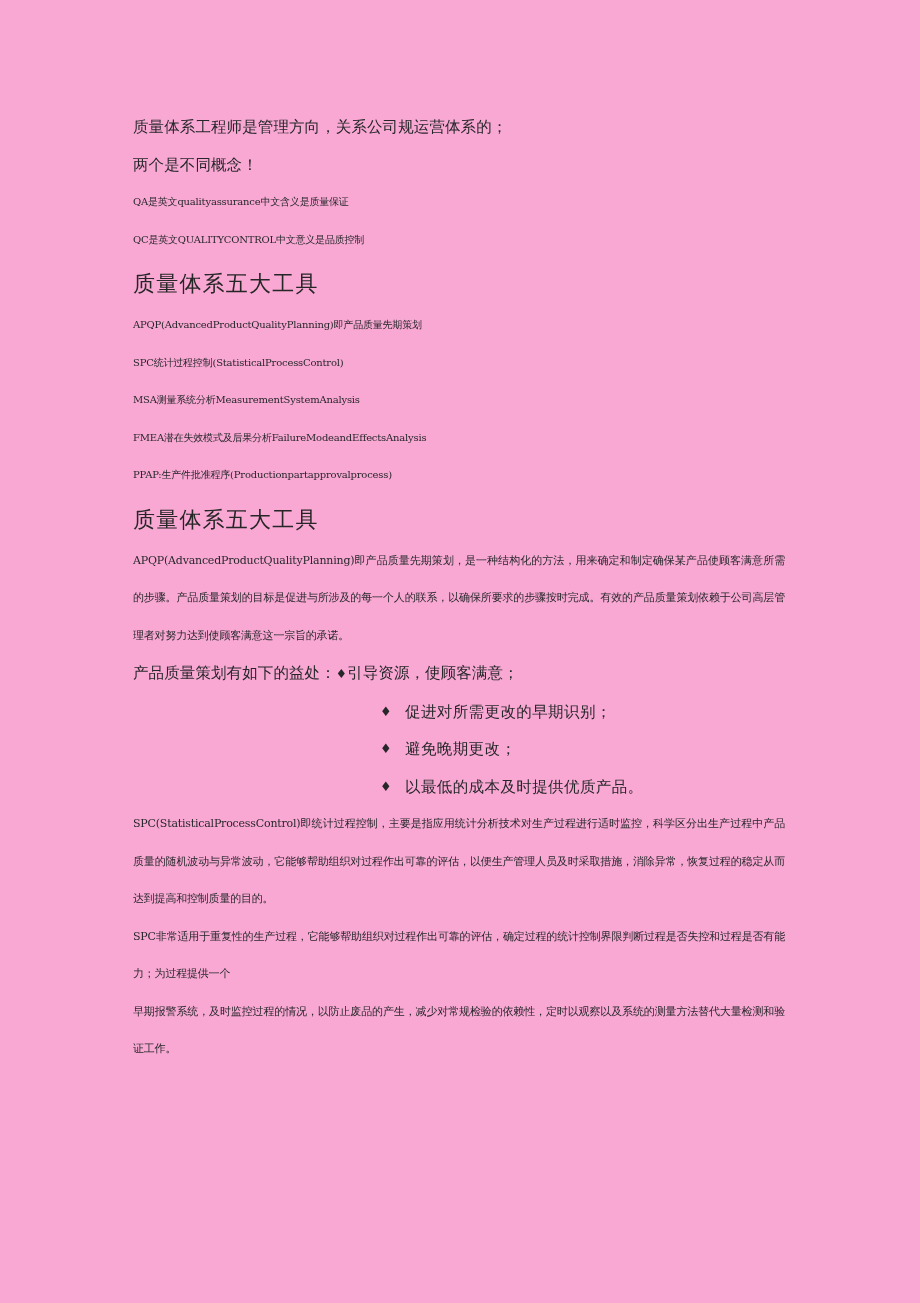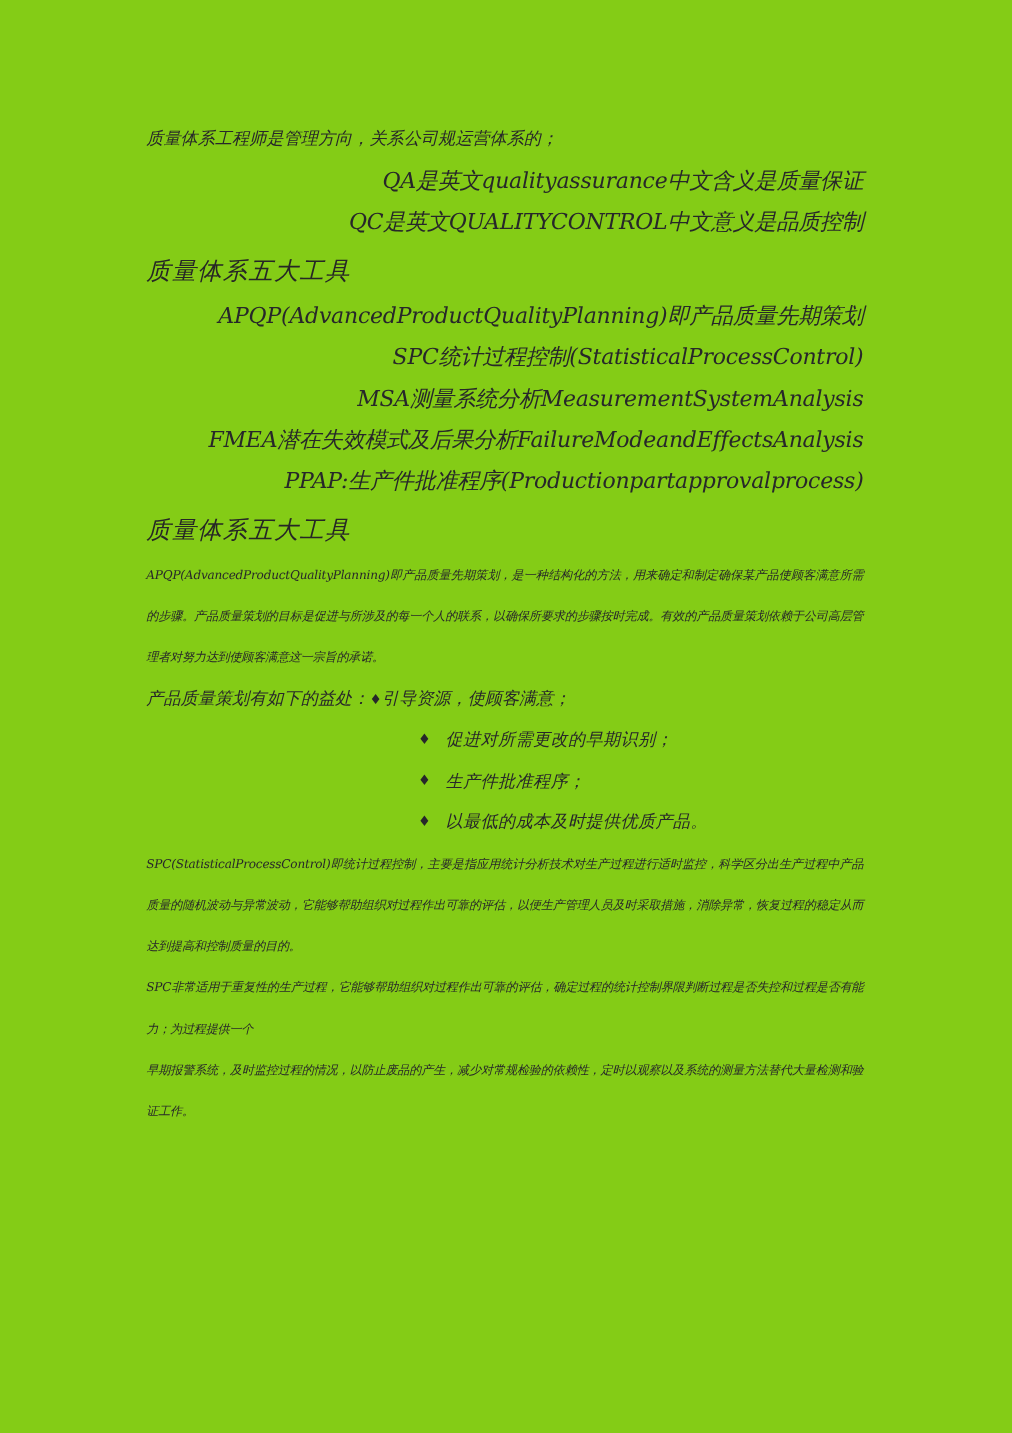--- a/index.html
+++ b/index.html
@@ -16,22 +16,21 @@
     color: #27272a;
     -webkit-font-smoothing: antialiased;
   }
 
   .page {
     position: absolute;
     left: 0;
     top: 0;
     width: 920px;
     height: 1303px;
-    background: #84cc16;
-    font-style: italic;
+    background: #f9a8d4;
   }
 
   .content {
     position: absolute;
     left: 133px;
     top: 108px;
     width: 652px;
   }
 
   
@@ -45,26 +44,26 @@
     text-justify: inter-ideograph;
     letter-spacing: 0.1px;
   }
   .para.single {
     text-align: left;
   }
 
   
   .mono {
     font-family: "DejaVu Serif", "Liberation Serif", serif;
-    font-size: 20px;
+    font-size: 10px;
     line-height: 37.5px;
     letter-spacing: -0.2px;
     color: #27272a;
     margin: 0;
-    text-align: right;
+    text-align: left;
   }
   .mono.block {
     font-size: 11px;
     text-align: justify;
     text-justify: inter-ideograph;
   }
 
   
   .heading {
     font-family: "Liberation Sans", "DejaVu Sans", sans-serif;
@@ -115,20 +114,21 @@
 </style>
 </head>
 <body>
 
 <div class="page">
   <div class="content">
 
     <p class="para single">质量体系工程师是管理方向，关系公司规运营体系的；</p>
 
 
+    <p class="para single">两个是不同概念！</p>
 
     <p class="mono">QA是英文qualityassurance中文含义是质量保证</p>
 
     <p class="mono">QC是英文QUALITYCONTROL中文意义是品质控制</p>
 
     <div class="gap-sm"></div>
 
     <h2 class="heading">质量体系五大工具</h2>
 
     <div class="gap-xs"></div>
@@ -153,21 +153,21 @@
 
     <p class="para single"><span>产品质量策划有如下的益处：</span><span class="inline-diamond">♦</span><span>引导资源，使顾客满意；</span></p>
 
     <ul class="bullet-list">
       <li class="bullet-row">
         <span class="bullet-marker">♦</span>
         <span class="bullet-text">促进对所需更改的早期识别；</span>
       </li>
       <li class="bullet-row">
         <span class="bullet-marker">♦</span>
-        <span class="bullet-text">生产件批准程序；</span>
+        <span class="bullet-text">避免晚期更改；</span>
       </li>
       <li class="bullet-row">
         <span class="bullet-marker">♦</span>
         <span class="bullet-text">以最低的成本及时提供优质产品。</span>
       </li>
     </ul>
 
     <p class="mono block">SPC(StatisticalProcessControl)即统计过程控制，主要是指应用统计分析技术对生产过程进行适时监控，科学区分出生产过程中产品质量的随机波动与异常波动，它能够帮助组织对过程作出可靠的评估，以便生产管理人员及时采取措施，消除异常，恢复过程的稳定从而达到提高和控制质量的目的。</p>
 
     <p class="mono block">SPC非常适用于重复性的生产过程，它能够帮助组织对过程作出可靠的评估，确定过程的统计控制界限判断过程是否失控和过程是否有能力；为过程提供一个</p>

